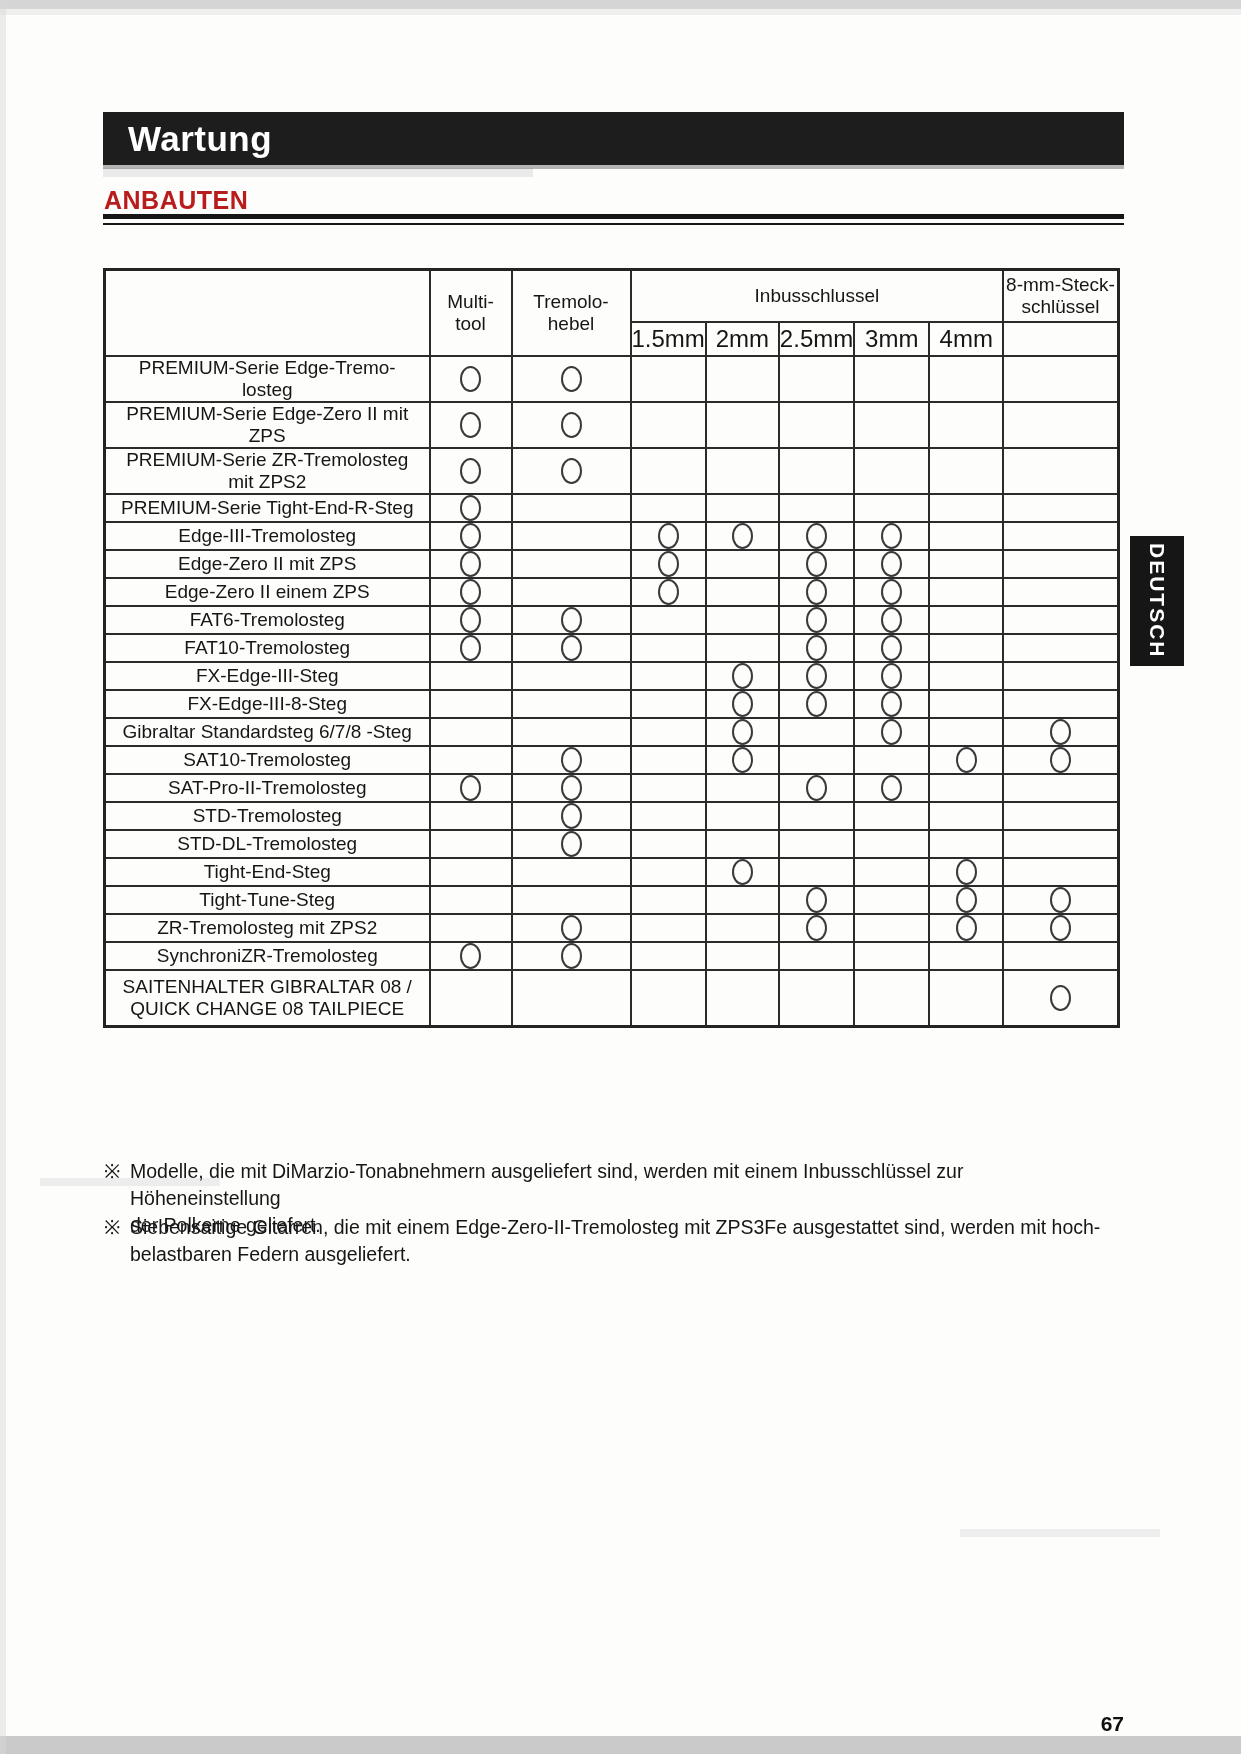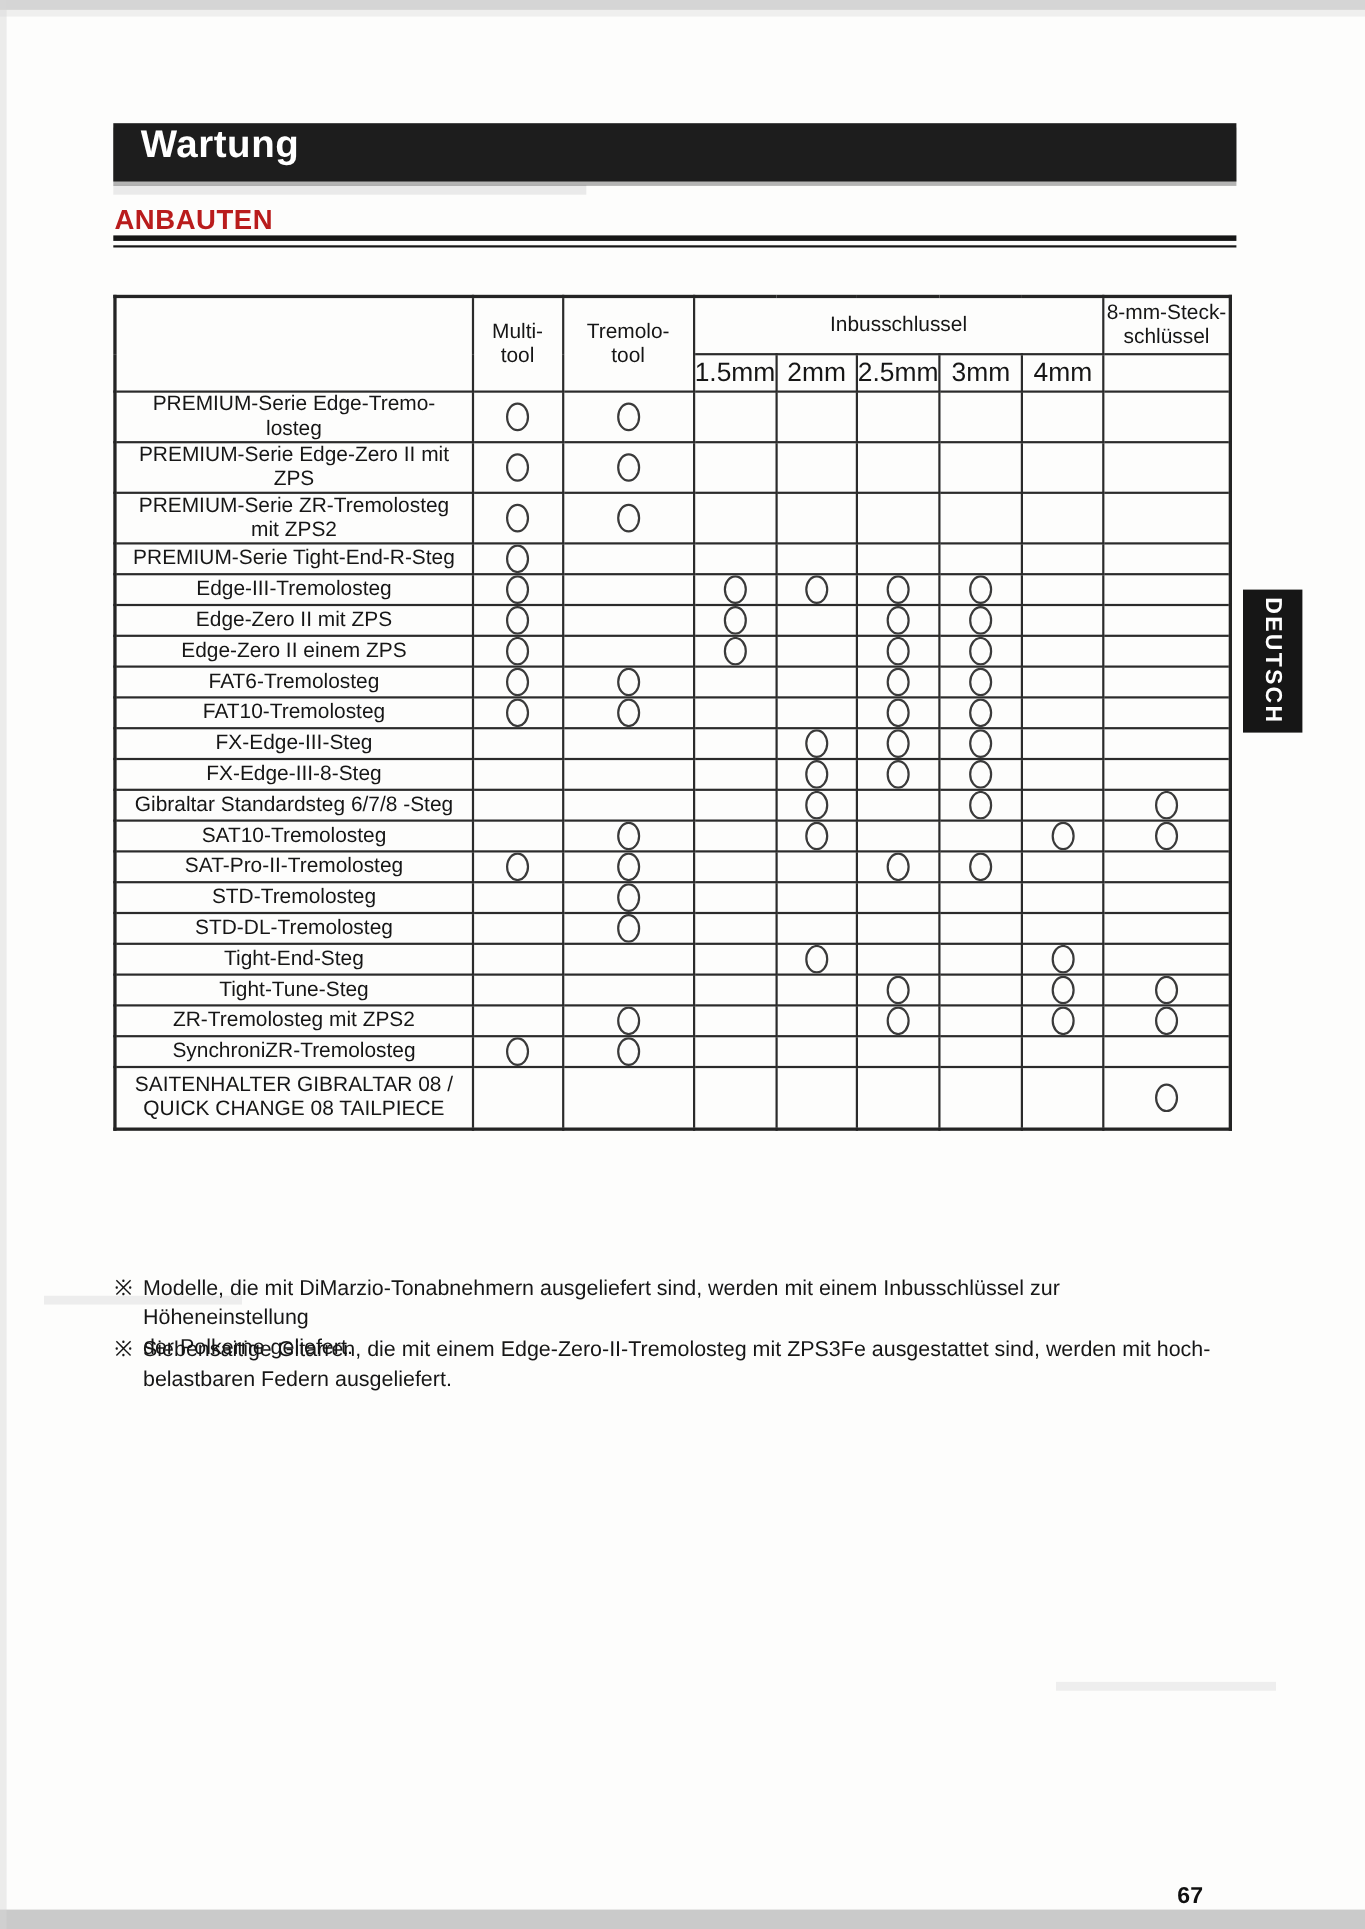--- a/index.html
+++ b/index.html
@@ -12,21 +12,21 @@
   .scan-band-top{position:absolute;left:0;top:0;width:1241px;height:9px;background:#b5b5b5;opacity:.55;}
   .scan-band-top2{position:absolute;left:0;top:9px;width:1241px;height:6px;background:#d9d9d9;opacity:.4;}
   .scan-band-bottom{position:absolute;left:0;top:1736px;width:1241px;height:18px;background:#a8a8a8;opacity:.6;}
   .scan-edge-left{position:absolute;left:0;top:0;width:6px;height:1754px;background:#d8d8d8;opacity:.45;}
   .scan-smudge1{position:absolute;left:103px;top:168px;width:430px;height:9px;background:#dedede;opacity:.6;}
   .scan-smudge2{position:absolute;left:40px;top:1178px;width:180px;height:8px;background:#e3e3e3;opacity:.6;}
   .scan-smudge3{position:absolute;left:960px;top:1529px;width:200px;height:8px;background:#e0e0e0;opacity:.5;}
 
   .title-bar{
     position:absolute; left:103px; top:112px; width:1021px; height:53px;
-    background:#1d1d1d; display:flex; align-items:flex-start;
+    background:#1d1d1d; display:flex; align-items:center;
     box-shadow:0 4px 0 rgba(90,90,90,.45);
   }
   .title-bar .t{
     color:#ffffff; font-size:35px; font-weight:bold; letter-spacing:.5px; padding-left:25px;
   }
   .section-heading{
     position:absolute; left:104px; top:186px;
     font-size:25px; font-weight:bold; letter-spacing:.5px; color:#b91c1c;
   }
   .double-rule{
@@ -70,21 +70,21 @@
   .side-tab{
     position:absolute; left:1130px; top:536px; width:54px; height:130px;
     background:#161616; display:flex; align-items:center; justify-content:center;
   }
   .side-tab .vt{
     writing-mode:vertical-rl; color:#ffffff; font-size:21px; font-weight:bold;
     letter-spacing:2px;
   }
   .page-number{
     position:absolute; left:1040px; top:1712px; width:84px;
-    text-align:center; font-size:21px; font-weight:bold; color:#101010;
+    text-align:right; font-size:21px; font-weight:bold; color:#101010;
   }
 </style>
 </head>
 <body>
 
 <div class="page">
 
   <div class="scan-band-top"></div>
   <div class="scan-band-top2"></div>
   <div class="scan-band-bottom"></div>
@@ -111,21 +111,21 @@
       <col style="width:75px">
         <col style="width:74px">
         <col style="width:115px">
     </colgroup>
     <thead>
       <tr>
         <th class="group-head" rowspan="2"></th>
         <th class="group-head pre" rowspan="2">Multi-
 tool</th>
         <th class="group-head pre" rowspan="2">Tremolo-
-tool</th>
+hebel</th>
         <th class="group-head" colspan="5">Inbusschlussel</th>
         <th class="group-head pre">8-mm-Steck-
 schlüssel</th>
       </tr>
       <tr class="subhead">
         <th>1.5mm</th>
         <th>2mm</th>
         <th>2.5mm</th>
         <th>3mm</th>
         <th>4mm</th>

